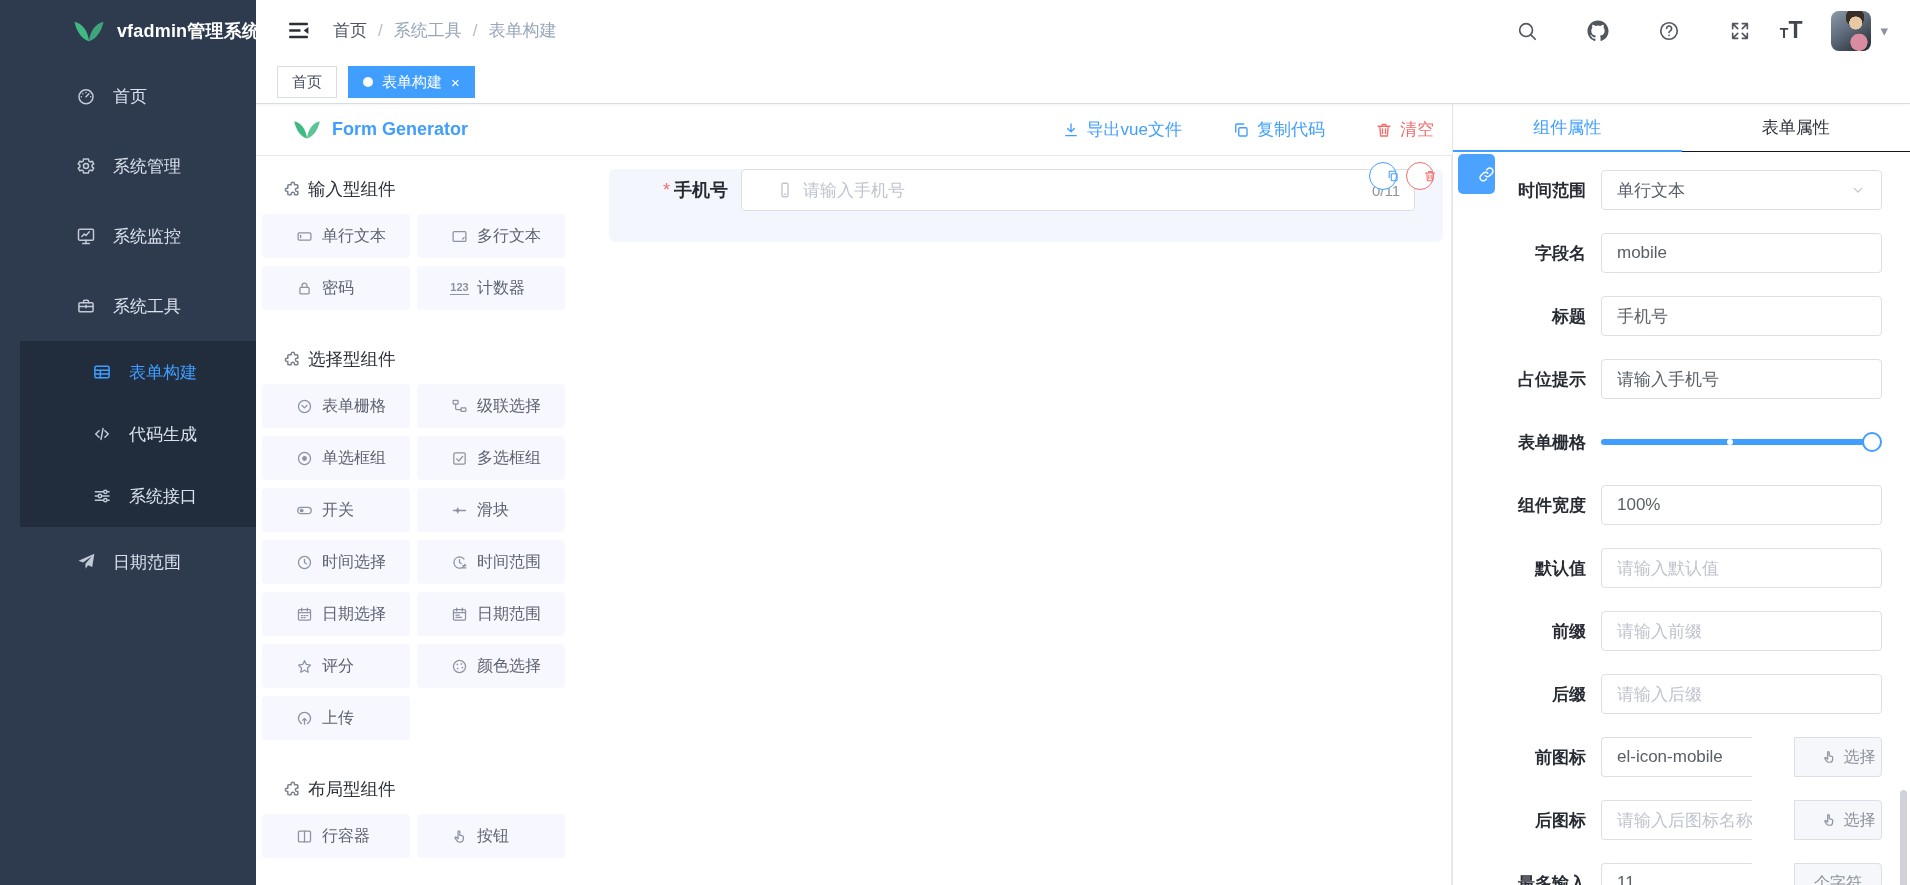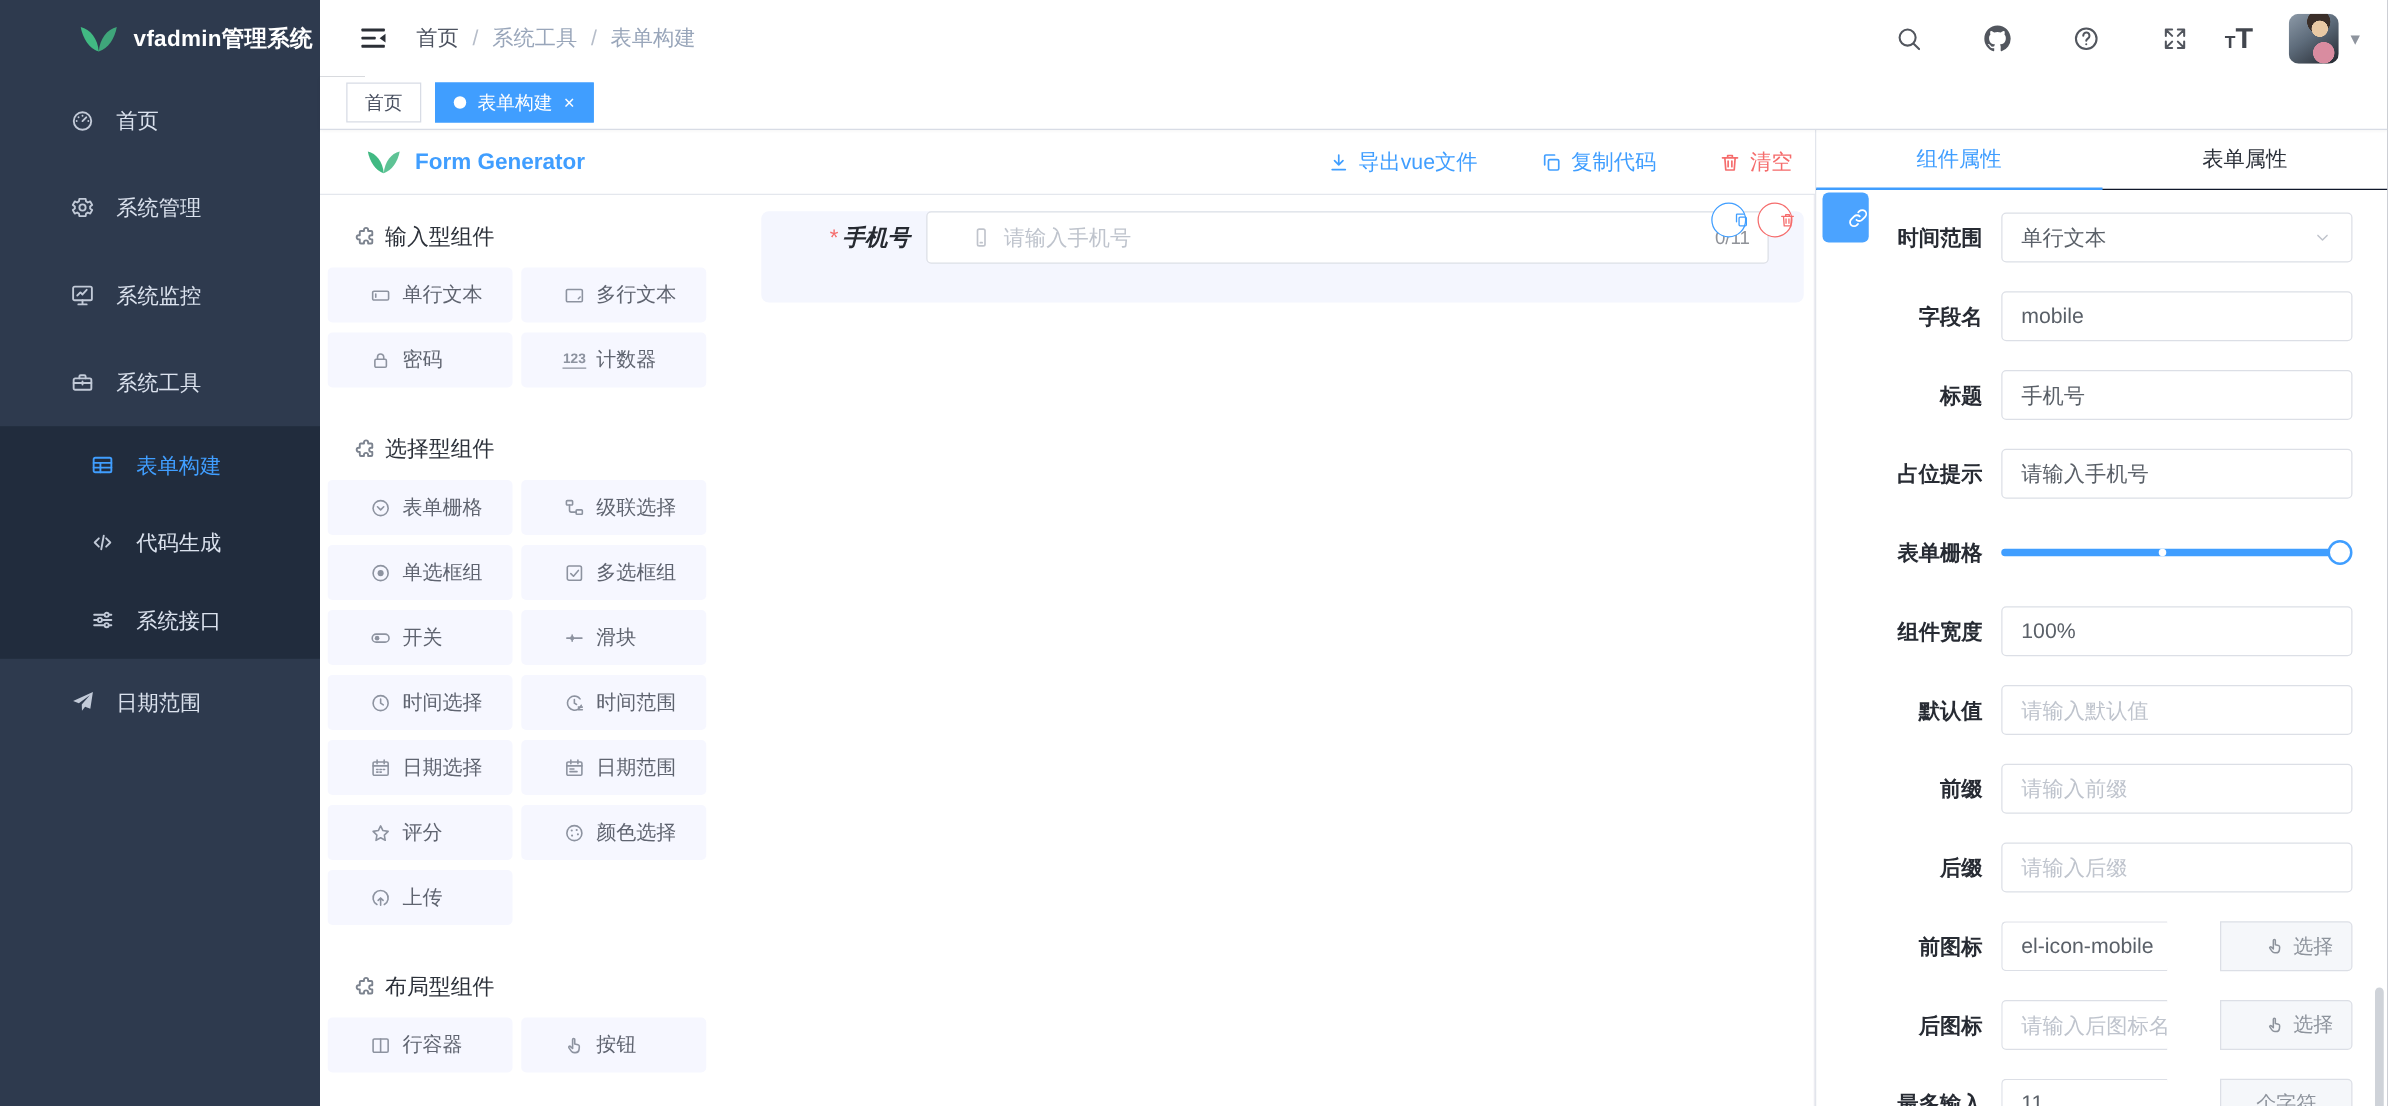--- a/index.html
+++ b/index.html
@@ -3,21 +3,21 @@
 <meta charset="utf-8">
 <style>
   html,body{margin:0;padding:0;background:#9aa0aa;}
   *{box-sizing:border-box;}
   .stage{position:relative;width:1910px;height:885px;background:#fff;overflow:hidden;
          font-family:"Liberation Sans","DejaVu Sans",sans-serif;color:#303133;}
   .ic{display:inline-flex;align-items:center;justify-content:center;flex:none;margin-left:20px;}
   .ic svg{width:100%;height:100%;display:block;}
 
   
-  .sidebar{position:absolute;left:0;top:0;width:292px;height:885px;background:#2e3a4e;}
+  .sidebar{position:absolute;left:0;top:0;width:292px;height:885px;background:#2e3a4e;padding-left:20px;}
   .logo{height:61px;display:flex;align-items:center;justify-content:center;gap:11px;}
   .logo .ic{width:34px;height:24px;color:#42b983;}
   .logo-title{color:#fff;font-weight:bold;font-size:18px;letter-spacing:.2px;}
   .menu-item{height:70px;display:flex;align-items:center;padding:0 18px 0 36px;
              color:#dbe2ee;font-size:17px;cursor:pointer;}
   .menu-item .m-ic{width:20px;height:20px;margin-right:17px;color:#c2cad8;}
   .menu-item .chev{margin-left:auto;width:15px;height:15px;color:#939eb1;}
   .submenu{background:#212c3d;}
   .submenu .menu-item{height:62px;padding-left:52px;}
   .menu-item.active{color:#409eff;}
@@ -70,21 +70,21 @@
   .comp-head .ic{width:20px;height:20px;color:#7b828e;}
   .comp-grid{display:grid;grid-template-columns:148px 148px;gap:8px 7px;}
   .comp-item{height:44px;background:#f6f7ff;border-radius:4px;display:flex;align-items:center;
              gap:9px;padding-left:14px;font-size:16px;color:#5f6470;cursor:grab;}
   .comp-item .ic{width:17px;height:17px;color:#8d93a0;}
   .num123{font-size:11px;font-weight:bold;color:#8d93a0;border-bottom:1.5px solid #8d93a0;line-height:1.1;}
 
   .canvas{position:absolute;left:341px;top:52px;right:0;bottom:0;border-right:1px solid #ececf1;}
   .draw-item{position:relative;margin:11px 8px 0 12px;height:73px;background:#f4f6fe;border-radius:6px;cursor:pointer;}
   .di-form{display:flex;align-items:center;height:42px;padding-top:0;margin-top:13px;}
-  .di-label{width:119px;text-align:right;font-size:18px;font-weight:bold;color:#262a31;font-style:italic;}
+  .di-label{width:119px;text-align:right;font-size:18px;font-weight:bold;color:#262a31;}
   .di-label .req{color:#f56c6c;margin-right:4px;font-weight:normal;}
   .di-input{flex:1;margin:0 28px 0 13px;height:42px;background:#fff;border:1px solid #dcdfe6;border-radius:4px;
             display:flex;align-items:center;gap:9px;padding:0 14px;}
   .di-input .ic{width:18px;height:18px;color:#c0c4cc;}
   .di-ph{flex:1;color:#bfc4cd;font-size:17px;}
   .di-count{color:#909399;font-size:15px;}
   .di-actions{position:absolute;top:-7px;right:9px;display:flex;gap:9px;}
   .act-circle{width:28px;height:28px;border-radius:50%;background:#fff;display:flex;align-items:center;
               justify-content:center;cursor:pointer;}
   .act-circle.copy{border:1px solid #409eff;color:#409eff;}
@@ -104,21 +104,21 @@
   .rp-body{padding:18px 28px 0 0;overflow:hidden;height:calc(100% - 48px);}
   .rp-row{display:flex;align-items:center;margin-bottom:23px;}
   .rp-label{width:148px;flex:none;text-align:right;padding-right:15px;font-weight:bold;font-size:17px;color:#272b33;}
   .rp-ctl{flex:1;min-width:0;}
   .rp-box{height:40px;border:1px solid #dcdfe6;border-radius:4px;background:#fff;display:flex;align-items:center;
           padding:0 15px;font-size:17px;color:#5a6068;cursor:text;}
   .rp-box .ph{color:#bfc4cd;}
   .rp-box .chevd{margin-left:auto;width:16px;height:16px;color:#c0c4cc;}
   .rp-group{display:flex;height:40px;gap:42px;}
   .rp-group .rp-box{flex:1;border-radius:4px 0 0 4px;border-right:none;min-width:0;overflow:hidden;white-space:nowrap;}
-  .rp-append{width:106px;flex:none;background:#f5f7fa;border:1px solid #dcdfe6;border-radius:0 4px 4px 0;
+  .rp-append{width:88px;flex:none;background:#f5f7fa;border:1px solid #dcdfe6;border-radius:0 4px 4px 0;
              display:flex;align-items:center;justify-content:center;gap:7px;color:#8d939c;font-size:16px;cursor:pointer;}
   .rp-append .ic{width:16px;height:16px;}
   .slider{height:40px;display:flex;align-items:center;padding-right:10px;}
   .slider-track{position:relative;flex:1;height:6px;border-radius:3px;background:#409eff;cursor:pointer;}
   .slider-mark{position:absolute;top:50%;transform:translate(-50%,-50%);width:6px;height:6px;border-radius:50%;background:#fff;}
   .slider-handle{position:absolute;right:-10px;top:50%;transform:translateY(-50%);width:20px;height:20px;
                  border-radius:50%;background:#fff;border:2.5px solid #409eff;cursor:grab;}
   .rp-scroll{position:absolute;right:3px;top:686px;width:7px;height:130px;border-radius:4px;background:#cfd3d9;cursor:grab;}
 </style>
 </head>

